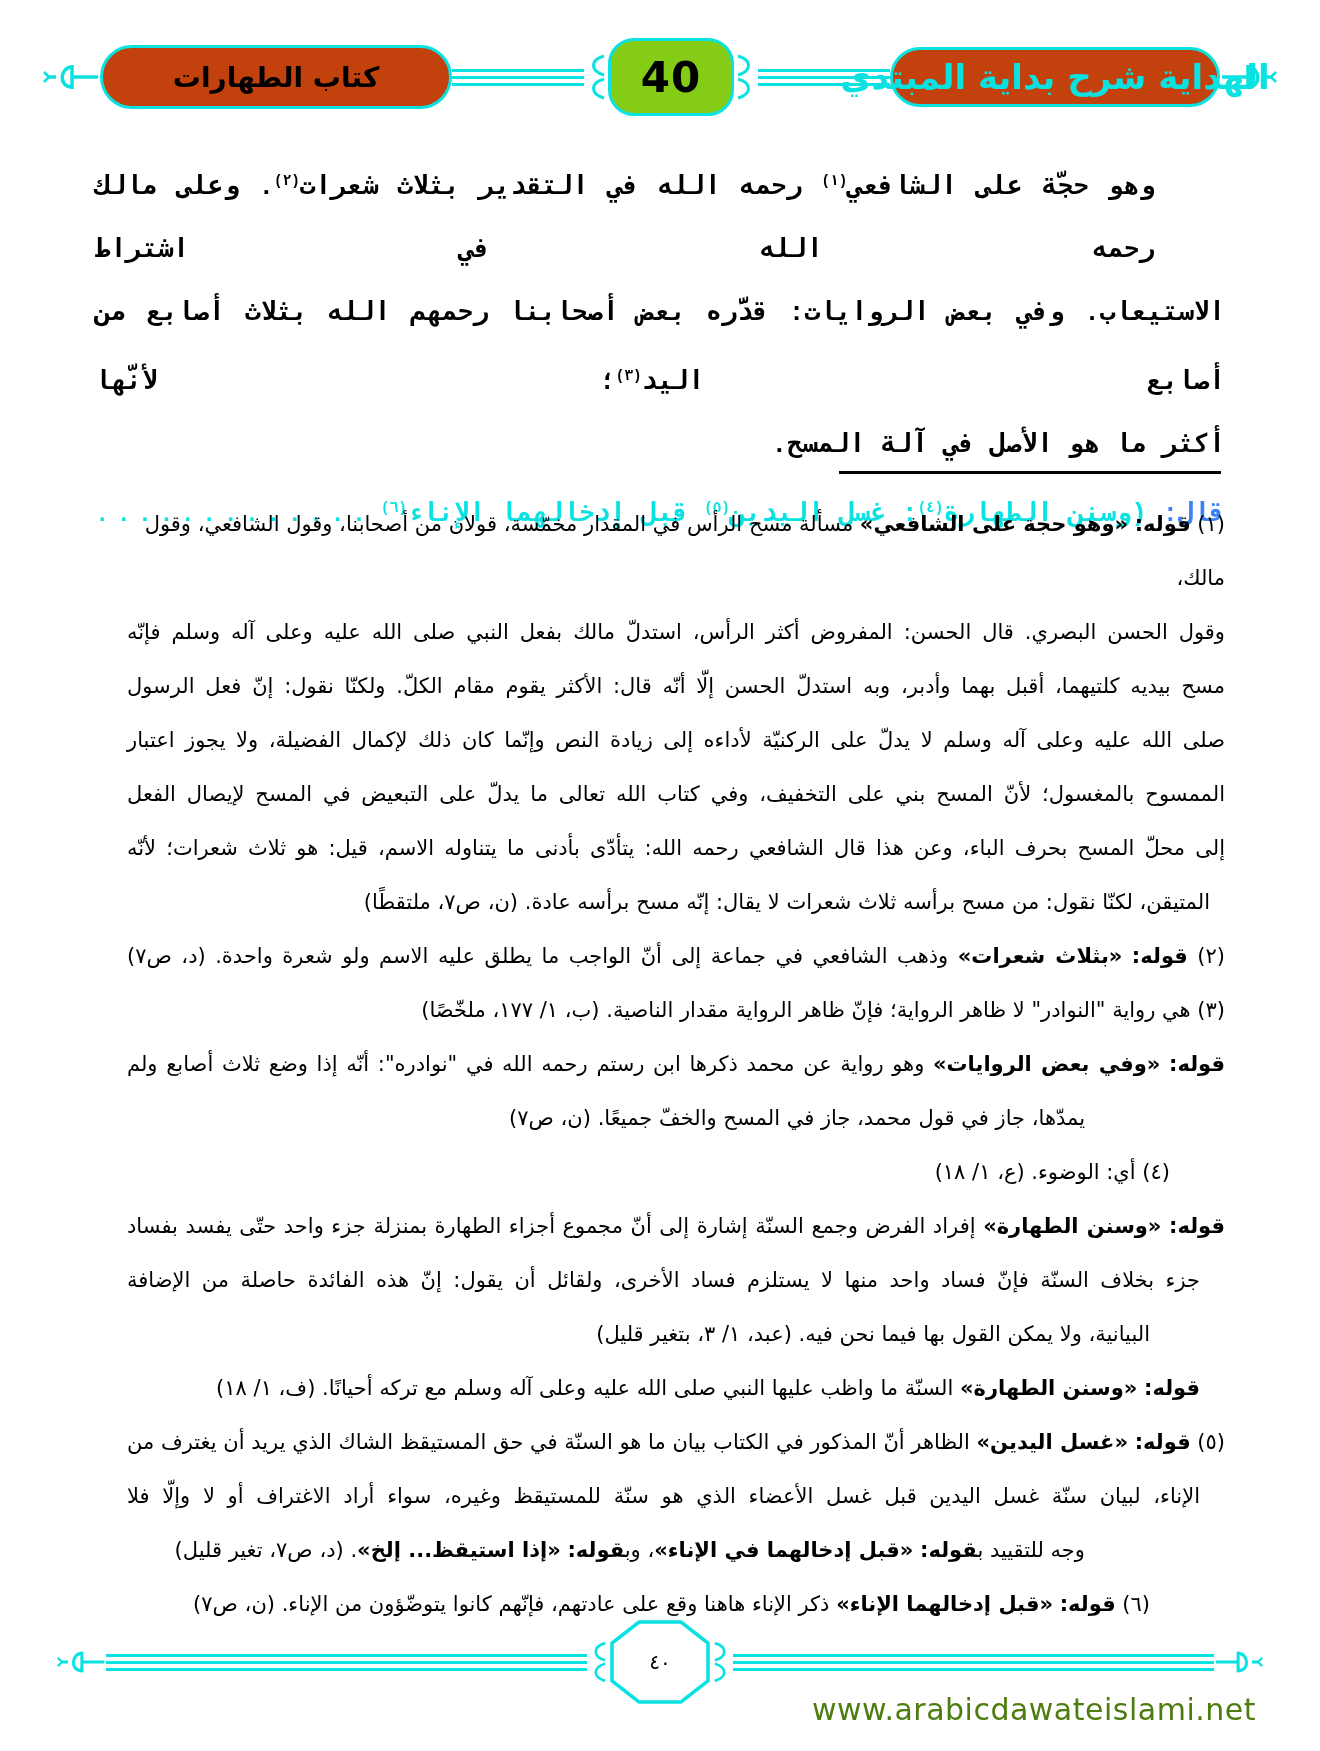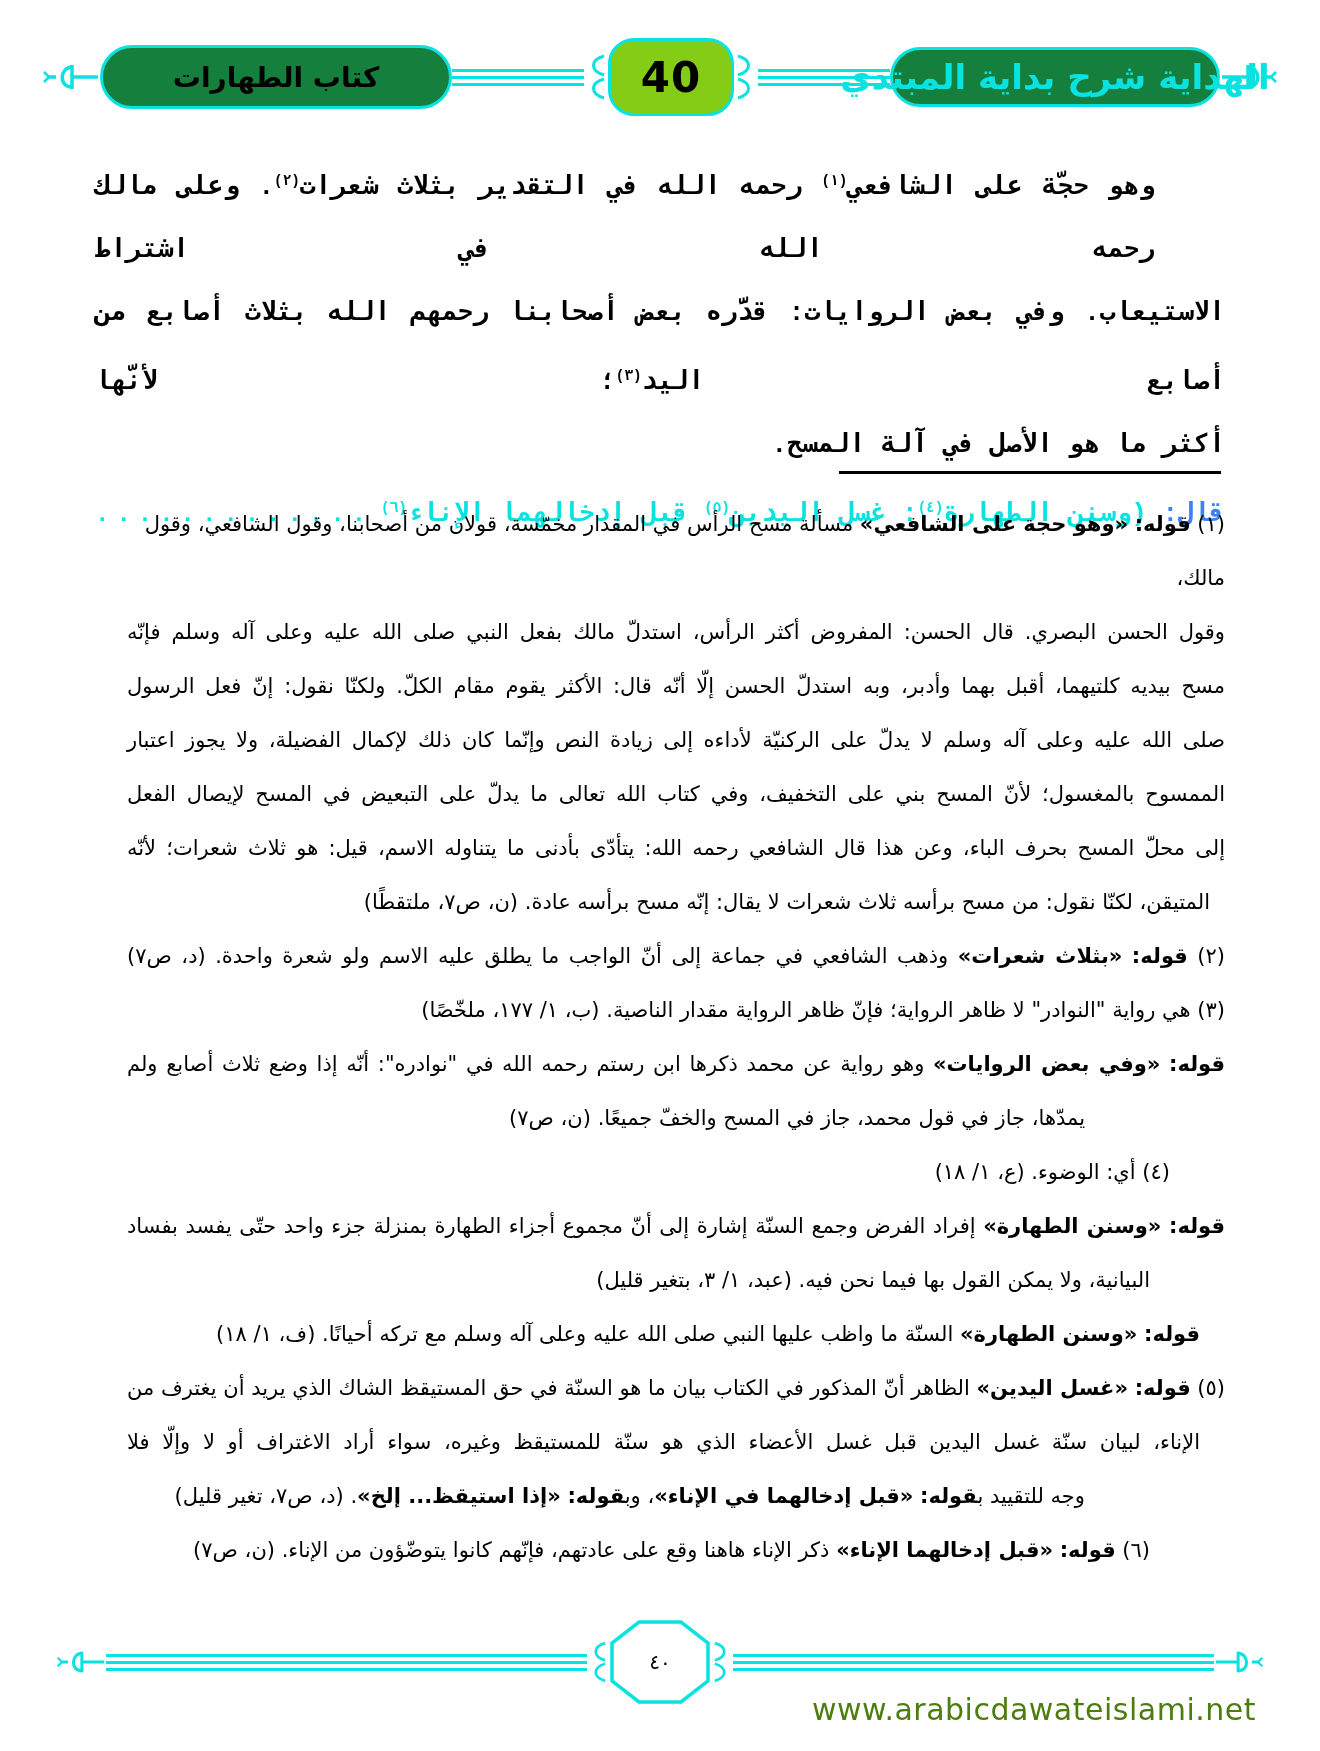--- a/index.html
+++ b/index.html
@@ -10,21 +10,21 @@
     font-family:"DejaVu Sans", sans-serif;
   }
 
   
   .band { position:absolute; left:42px; right:42px; display:flex; align-items:center; }
   .band-header { top:36px; height:82px; }
   .band-footer { top:1626px; height:72px; left:56px; right:56px; }
   .trip { flex:1 1 auto; height:17px; min-width:20px;
     background:linear-gradient(#0ae2e2 0 3px, transparent 3px 7px,
                #0ae2e2 7px 10px, transparent 10px 14px, #0ae2e2 14px 17px); }
-  .pill { border:3px solid #0ae2e2; border-radius:36px; background:#15803d;
+  .pill { border:3px solid #0ae2e2; border-radius:36px; background:#c2410c;
     display:flex; align-items:center; justify-content:center; }
   .pill-section { width:352px; height:64px; }
   .pill-section span { color:#000; font-weight:bold; font-size:28px; }
   .pill-title { width:330px; height:60px; }
   .pill-title span { color:#0ae2e2; font-weight:bold; font-size:34px; white-space:nowrap; }
   .num-box { width:126px; height:78px; border:3.5px solid #0ae2e2; border-radius:26px;
     background:#84cc16; display:flex; align-items:center; justify-content:center; }
   .num-box span { font-size:42px; font-weight:bold; color:#000; letter-spacing:1px; }
   .bracket { flex:0 0 auto; margin:0 2px; }
   .finial { flex:0 0 auto; }
@@ -118,20 +118,21 @@
       <div class="tline just">صلى الله عليه وعلى آله وسلم لا يدلّ على الركنيّة لأداءه إلى زيادة النص وإنّما كان ذلك لإكمال الفضيلة، ولا يجوز اعتبار</div>
       <div class="tline just">الممسوح بالمغسول؛ لأنّ المسح بني على التخفيف، وفي كتاب الله تعالى ما يدلّ على التبعيض في المسح لإيصال الفعل</div>
       <div class="tline just">إلى محلّ المسح بحرف الباء، وعن هذا قال الشافعي رحمه الله: يتأدّى بأدنى ما يتناوله الاسم، قيل: هو ثلاث شعرات؛ لأنّه</div>
       <div class="tline" style="padding-right: 15px;">المتيقن، لكنّا نقول: من مسح برأسه ثلاث شعرات لا يقال: إنّه مسح برأسه عادة. (ن، ص٧، ملتقطًا)</div>
       <div class="tline just">(٢) <b>قوله:</b> <b>«بثلاث شعرات»</b> وذهب الشافعي في جماعة إلى أنّ الواجب ما يطلق عليه الاسم ولو شعرة واحدة. (د، ص٧)</div>
       <div class="tline">(٣) هي رواية "النوادر" لا ظاهر الرواية؛ فإنّ ظاهر الرواية مقدار الناصية. (ب، ١/ ١٧٧، ملخّصًا)</div>
       <div class="tline just"><b>قوله:</b> <b>«وفي بعض الروايات»</b> وهو رواية عن محمد ذكرها ابن رستم رحمه الله في "نوادره": أنّه إذا وضع ثلاث أصابع ولم</div>
       <div class="tline" style="padding-right: 140px;">يمدّها، جاز في قول محمد، جاز في المسح والخفّ جميعًا. (ن، ص٧)</div>
       <div class="tline" style="padding-right: 55px;">(٤) أي: الوضوء. (ع، ١/ ١٨)</div>
       <div class="tline just"><b>قوله:</b> <b>«وسنن الطهارة»</b> إفراد الفرض وجمع السنّة إشارة إلى أنّ مجموع أجزاء الطهارة بمنزلة جزء واحد حتّى يفسد بفساد</div>
+      <div class="tline just" style="padding-right: 25px;">جزء بخلاف السنّة فإنّ فساد واحد منها لا يستلزم فساد الأخرى، ولقائل أن يقول: إنّ هذه الفائدة حاصلة من الإضافة</div>
       <div class="tline" style="padding-right: 75px;">البيانية، ولا يمكن القول بها فيما نحن فيه. (عبد، ١/ ٣، بتغير قليل)</div>
       <div class="tline" style="padding-right: 25px;"><b>قوله:</b> <b>«وسنن الطهارة»</b> السنّة ما واظب عليها النبي صلى الله عليه وعلى آله وسلم مع تركه أحيانًا. (ف، ١/ ١٨)</div>
       <div class="tline just">(٥) <b>قوله:</b> <b>«غسل اليدين»</b> الظاهر أنّ المذكور في الكتاب بيان ما هو السنّة في حق المستيقظ الشاك الذي يريد أن يغترف من</div>
       <div class="tline just" style="padding-right: 25px;">الإناء، لبيان سنّة غسل اليدين قبل غسل الأعضاء الذي هو سنّة للمستيقظ وغيره، سواء أراد الاغتراف أو لا وإلّا فلا</div>
       <div class="tline" style="padding-right: 140px;">وجه للتقييد ب<b>قوله:</b> <b>«قبل إدخالهما في الإناء»</b>، وب<b>قوله:</b> <b>«إذا استيقظ... إلخ»</b>. (د، ص٧، تغير قليل)</div>
       <div class="tline" style="padding-right: 75px;">(٦) <b>قوله:</b> <b>«قبل إدخالهما الإناء»</b> ذكر الإناء هاهنا وقع على عادتهم، فإنّهم كانوا يتوضّؤون من الإناء. (ن، ص٧)</div>
     </div>
 
   <div class="band band-footer">
     <svg class="finial" width="50" height="40" viewBox="0 0 58 44">

